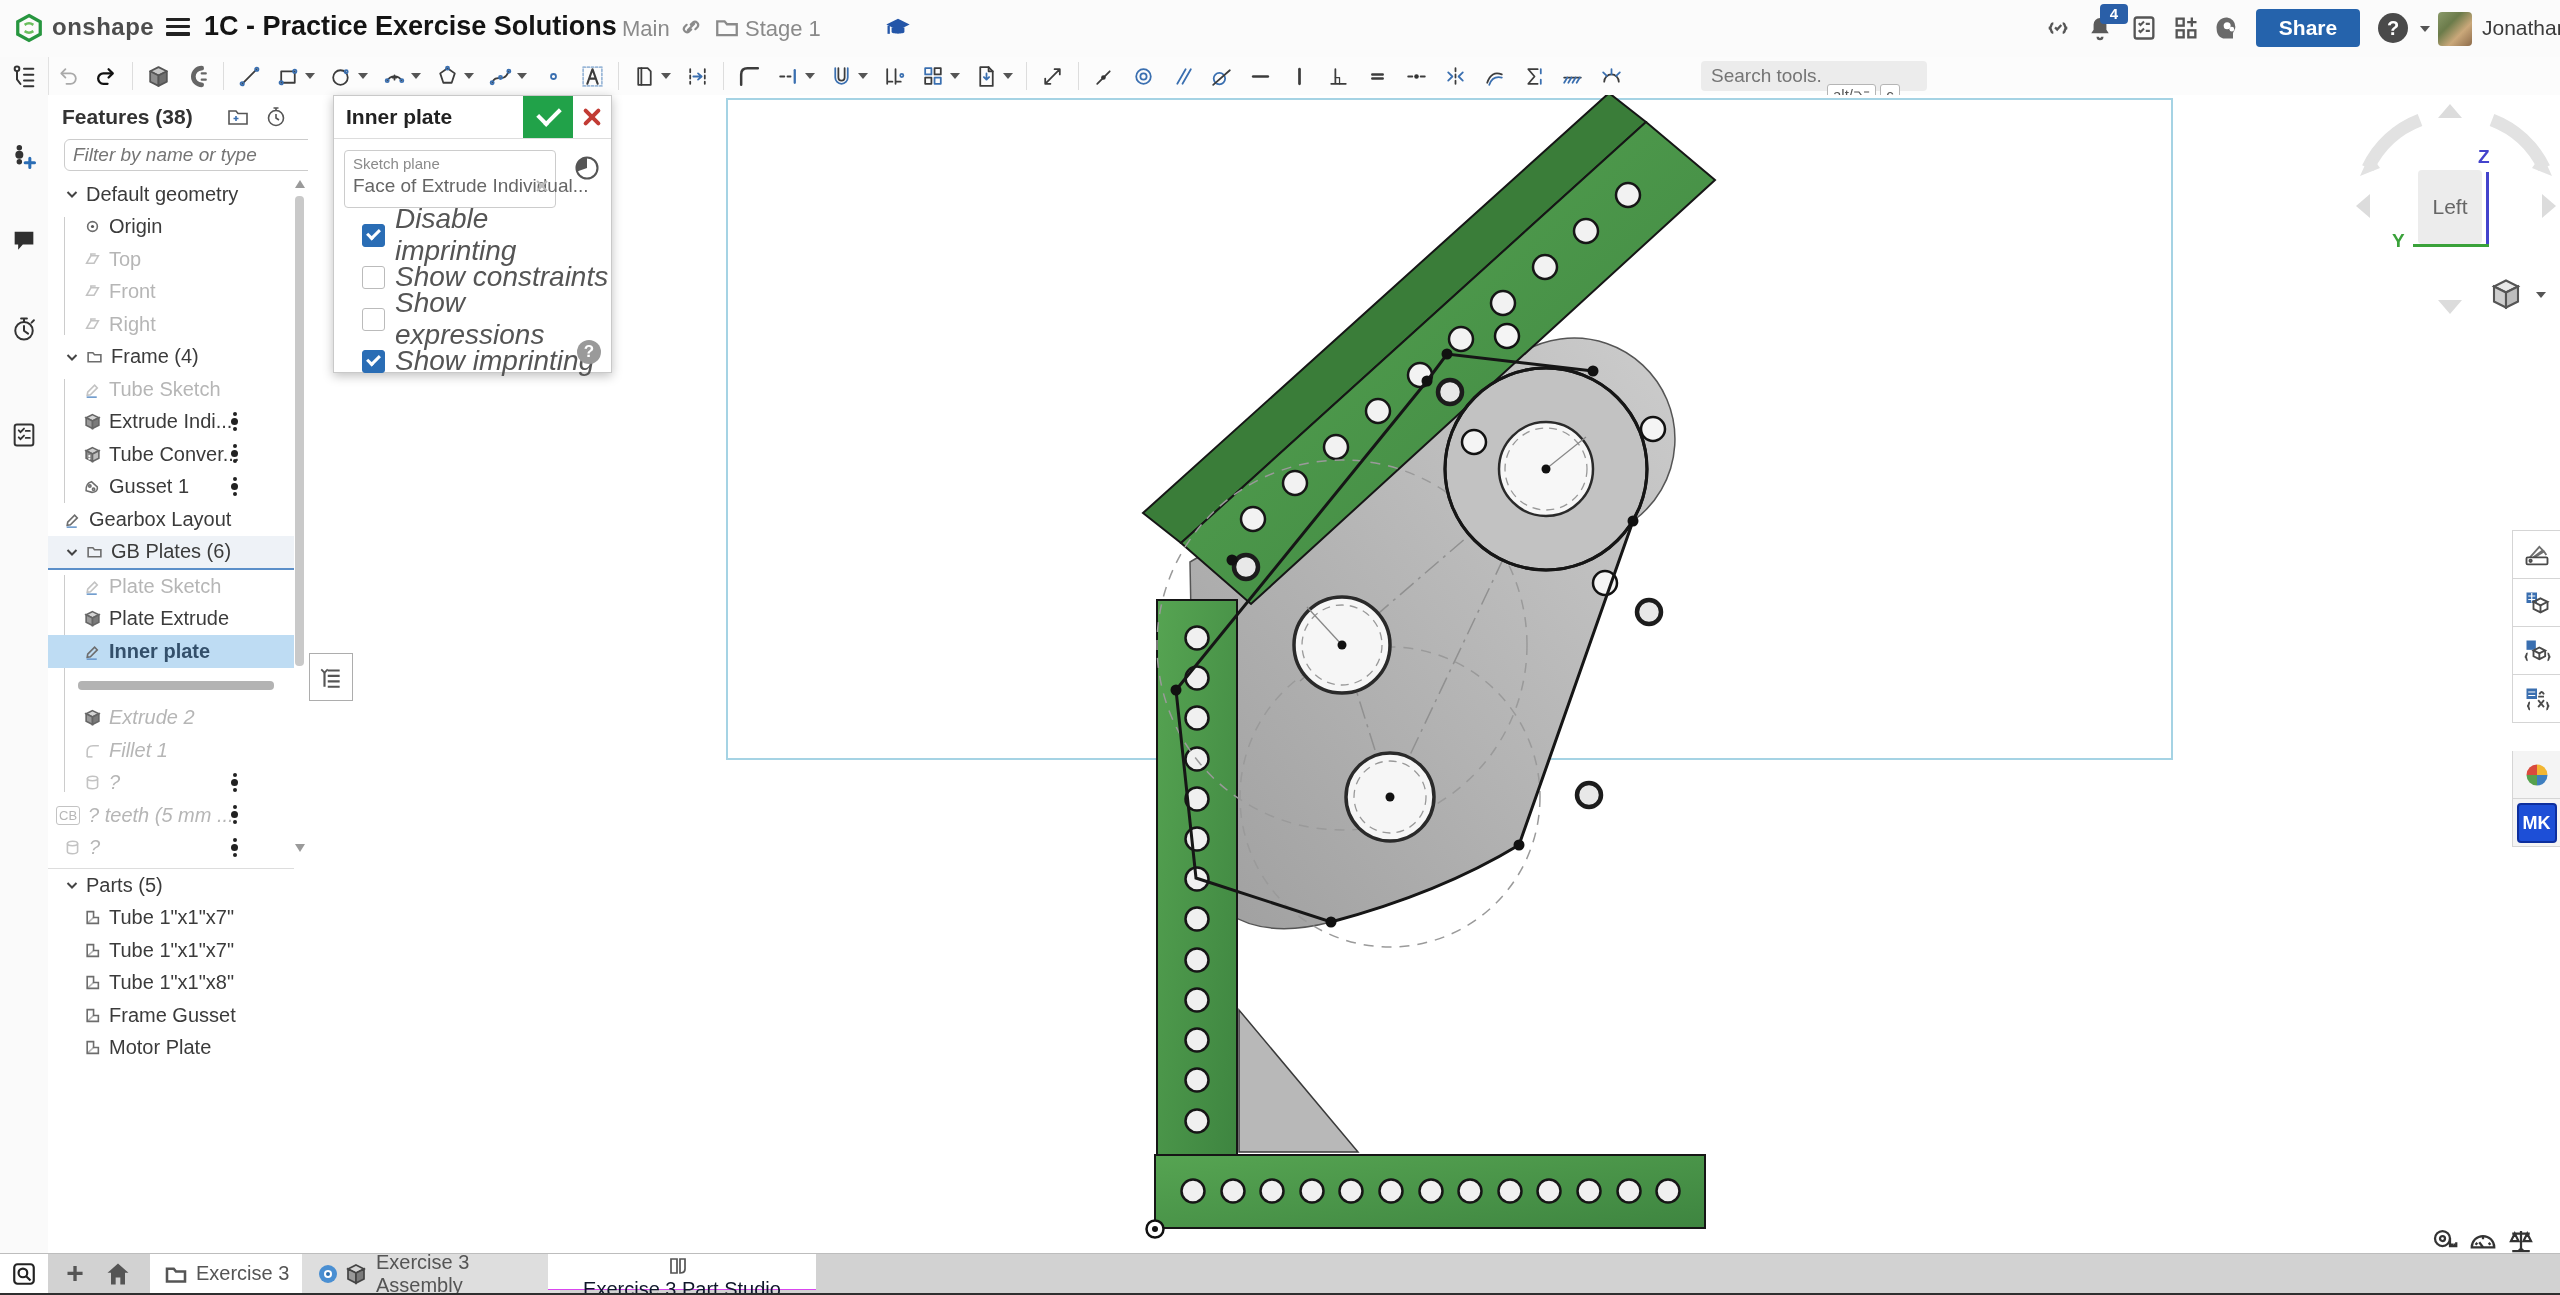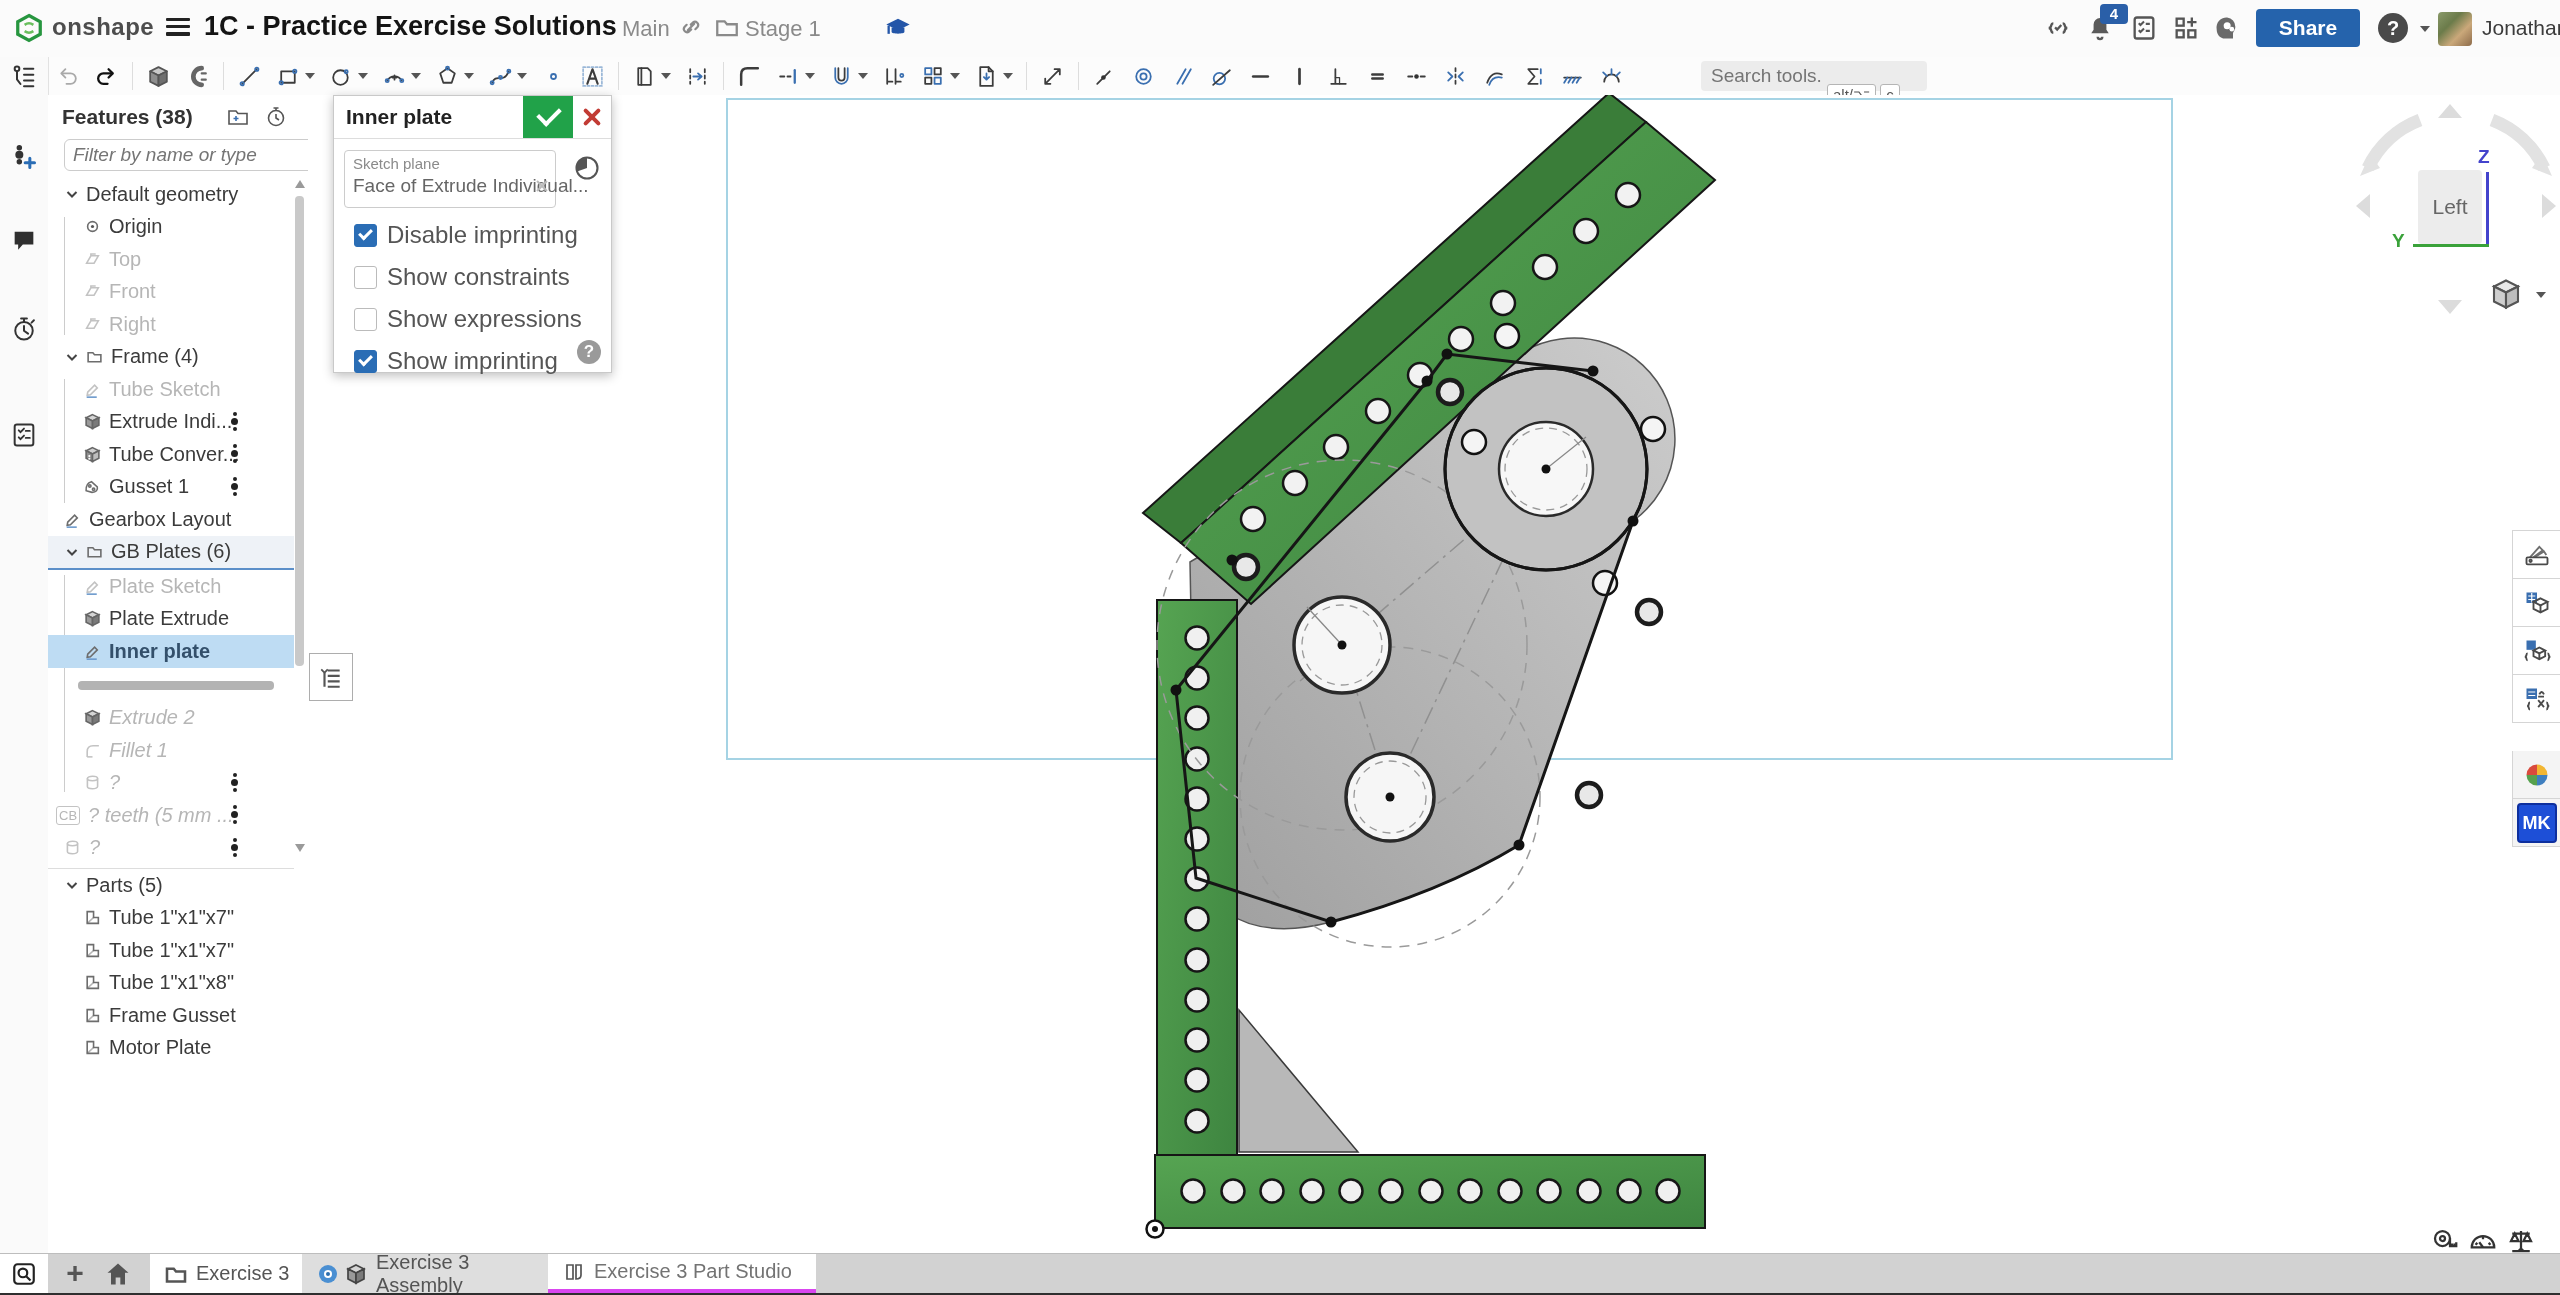--- a/index.html
+++ b/index.html
@@ -92,21 +92,21 @@
   #dlg-close{position:absolute;right:4px;top:6px;width:30px;height:30px;}
   #dlg-close i,#dlg-close em{position:absolute;left:4px;top:13px;width:22px;height:4px;background:#c23b34;border-radius:2px;transform:rotate(45deg);}
   #dlg-close em{transform:rotate(-45deg);}
   #plane-box{position:absolute;left:10px;top:54px;width:210px;height:56px;border:1px solid #ccc;border-radius:4px;}
   #plane-label{position:absolute;left:8px;top:4px;font-size:15px;color:#8a8a8a;}
   #plane-value{position:absolute;left:8px;top:24px;font-size:19px;color:#666;white-space:nowrap;}
   #plane-clear{position:absolute;right:6px;top:28px;width:14px;height:14px;}
   #plane-clear i,#plane-clear em{position:absolute;left:0;top:6px;width:14px;height:2px;background:#bbb;transform:rotate(45deg);}
   #plane-clear em{transform:rotate(-45deg);}
   #dlg-clock{position:absolute;right:10px;top:58px;width:28px;height:28px;}
-  .cbrow{position:absolute;left:20px;height:26px;display:flex;align-items:center;font-size:24px;color:#555;}
+  .cbrow{position:absolute;left:28px;height:26px;display:flex;align-items:center;font-size:28px;color:#555;font-style:italic;}
   .cbx{width:21px;height:21px;border:1.5px solid #bbb;border-radius:3px;margin-right:10px;background:#fff;position:relative;flex:none;}
   .cbx.on{background:#2a6db5;border-color:#2a6db5;}
   .cbx.on i{position:absolute;left:4px;top:4px;width:10px;height:5px;border-left:3px solid #fff;border-bottom:3px solid #fff;transform:rotate(-45deg);}
   #dlg-help{position:absolute;right:10px;bottom:8px;width:24px;height:24px;border-radius:50%;background:#9a9a9a;color:#fff;
      text-align:center;line-height:24px;font-size:17px;font-weight:bold;}
   
   #vcube{position:absolute;left:2350px;top:98px;width:212px;height:230px;}
   #vc-face{position:absolute;left:68px;top:72px;width:64px;height:74px;background:#ececec;border-radius:4px;
      text-align:center;line-height:74px;font-size:21px;color:#666;}
   #vc-z{position:absolute;left:136px;top:74px;width:3px;height:72px;background:#4343cc;}
@@ -127,21 +127,21 @@
   #tabbar{position:absolute;left:0;top:1253px;width:2560px;height:42px;background:#d2d2d2;border-top:1px solid #bdbdbd;}
   #tabbar::after{content:"";position:absolute;left:0;bottom:0;width:100%;height:3px;background:#2f2f2f;}
   #tb-search{position:absolute;left:0;top:0;width:48px;height:39px;background:#fff;display:flex;align-items:center;justify-content:center;}
   #tb-search svg{width:26px;height:26px;stroke:#222;fill:none;stroke-width:2;}
   #tb-plus{position:absolute;left:62px;top:6px;width:26px;height:26px;color:#555;font-size:30px;line-height:26px;text-align:center;font-weight:bold;}
   #tb-home{position:absolute;left:104px;top:6px;width:28px;height:28px;}
   #tb-home svg{width:28px;height:28px;fill:#555;stroke:none;}
   .dtab{position:absolute;top:0;height:39px;display:flex;align-items:center;font-size:20px;color:#555;padding:0 14px;}
   #tab1{left:150px;width:150px;background:#fff;clip-path:polygon(0 0,calc(100% - 16px) 0,100% 50%,calc(100% - 16px) 100%,0 100%);padding-right:26px;}
   #tab2{left:302px;width:230px;background:#dedede;}
-  #tab3{left:548px;width:240px;background:#fff;border-bottom:6px solid #d946ef;height:35px;color:#737373;}
+  #tab3{left:548px;width:240px;background:#fff;border-bottom:1px solid #d946ef;height:35px;color:#0f172a;flex-direction:column;}
   .dtab svg{width:24px;height:24px;stroke:#555;fill:none;stroke-width:1.7;margin-right:8px;flex:none;}
 </style>
 </head>
 <body>
 
 <svg width="0" height="0" style="position:absolute">
     <defs>
   <symbol id="i-chev" viewBox="0 0 16 16">
         <path d="M3.5 6 L8 10.5 L12.5 6"></path>
       </symbol>

